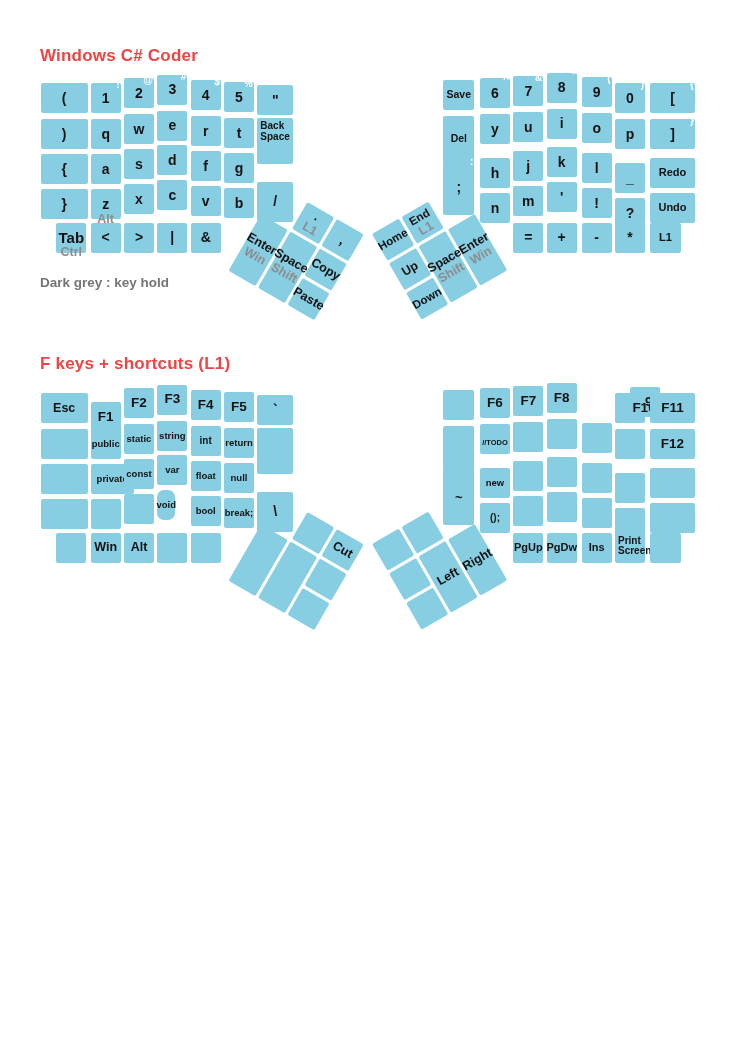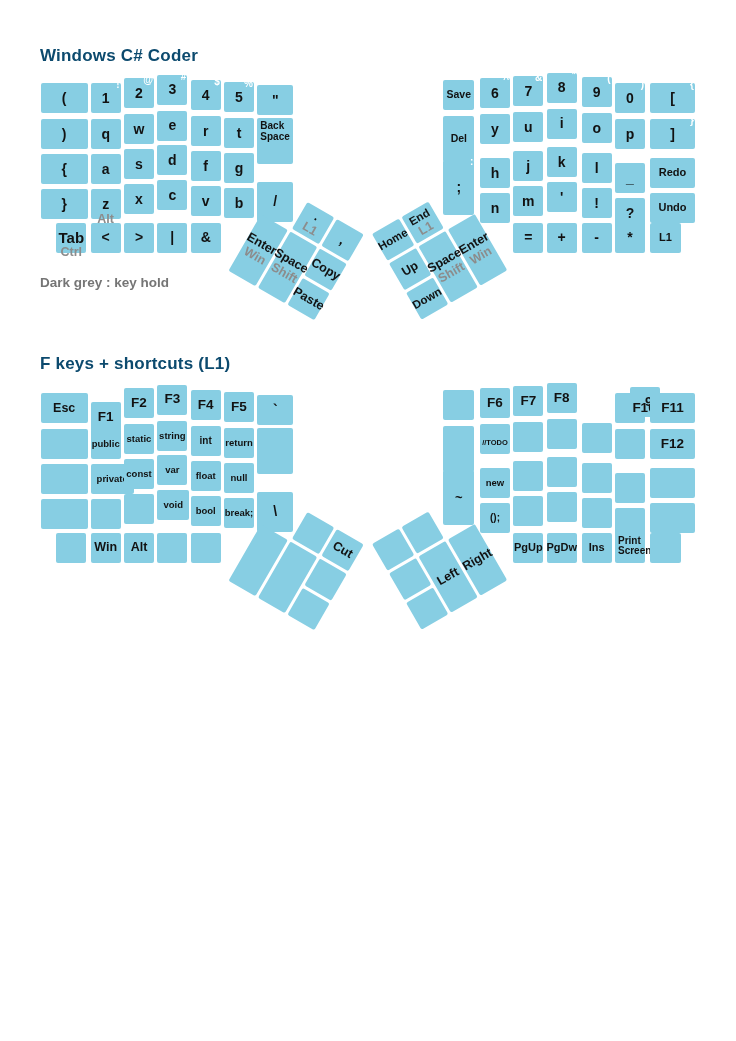--- a/index.html
+++ b/index.html
@@ -2,21 +2,21 @@
 <html style="--key: #87CEE3;"><head>
 <meta charset="utf-8">
 <style>
   html,body{margin:0;padding:0;}
   body{
     width:736px;height:1041px;position:relative;background:#ffffff;
     font-family:"Liberation Sans",sans-serif;font-weight:bold;overflow:hidden;
   }
   #canvas{position:absolute;inset:0;width:736px;height:1041px;}
   .title{
-    position:absolute;left:40px;font-size:17px;color:#0c4a6e;letter-spacing:0.2px;
+    position:absolute;left:40px;font-size:17px;color:#ef4444;letter-spacing:0.2px;
   }
   .note{
     position:absolute;left:40px;font-size:13.5px;color:#757575;
   }
   .key{
     position:absolute;background:var(--key,#87CEE3);border-radius:2px;
     display:flex;align-items:center;justify-content:center;
     color:#121212;box-sizing:border-box;
   }
   .key .main{
@@ -300,21 +300,21 @@
     </div>
     <div class="key" style="left: 190.7px; top: 461px; width: 30px; height: 30px;">
       <span class="main" style="font-size: 9.5px;">float</span>
     </div>
     <div class="key" style="left: 224px; top: 463px; width: 30px; height: 30px;">
       <span class="main" style="font-size: 9.5px;">null</span>
     </div>
     <div class="key" style="left: 40.7px; top: 499px; width: 47px; height: 30px;"></div>
     <div class="key" style="left: 90.7px; top: 499px; width: 30px; height: 30px;"></div>
     <div class="key" style="left: 124px; top: 494px; width: 30px; height: 30px;"></div>
-    <div class="key" style="left: 157.3px; top: 490.3px; width: 32px; height: 30px;">
+    <div class="key" style="left: 157.3px; top: 490.3px; width: 18px; height: 30px; border-radius: 7px;">
       <span class="main" style="font-size: 9.5px;">void</span>
     </div>
     <div class="key" style="left: 190.7px; top: 496px; width: 30px; height: 30px;">
       <span class="main" style="font-size: 9.5px;">bool</span>
     </div>
     <div class="key" style="left: 224px; top: 498px; width: 30px; height: 30px;">
       <span class="main" style="font-size: 9.5px;">break;</span>
     </div>
     <div class="key" style="left: 257.3px; top: 491.7px; width: 36px; height: 40px;">
       <span class="main">\</span>

